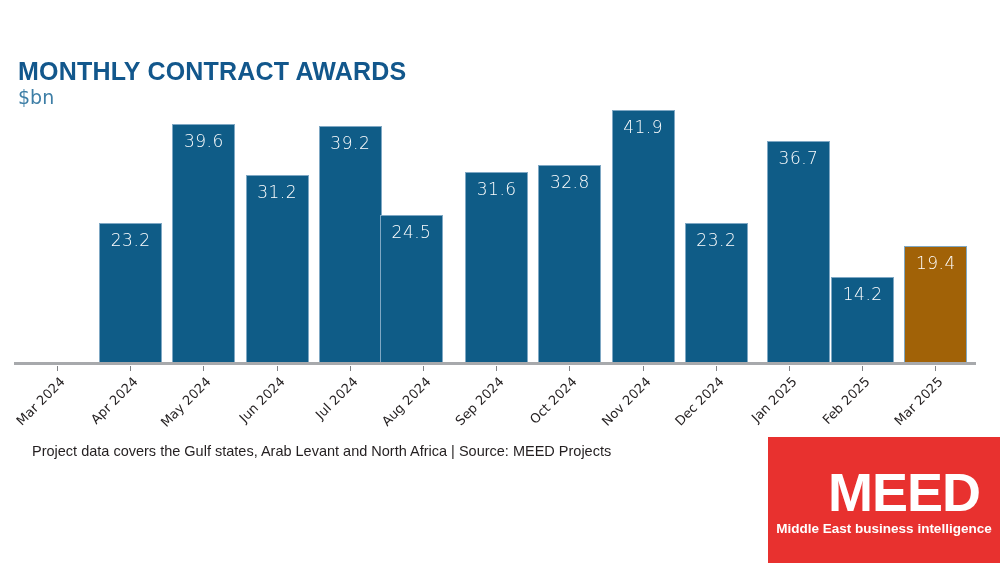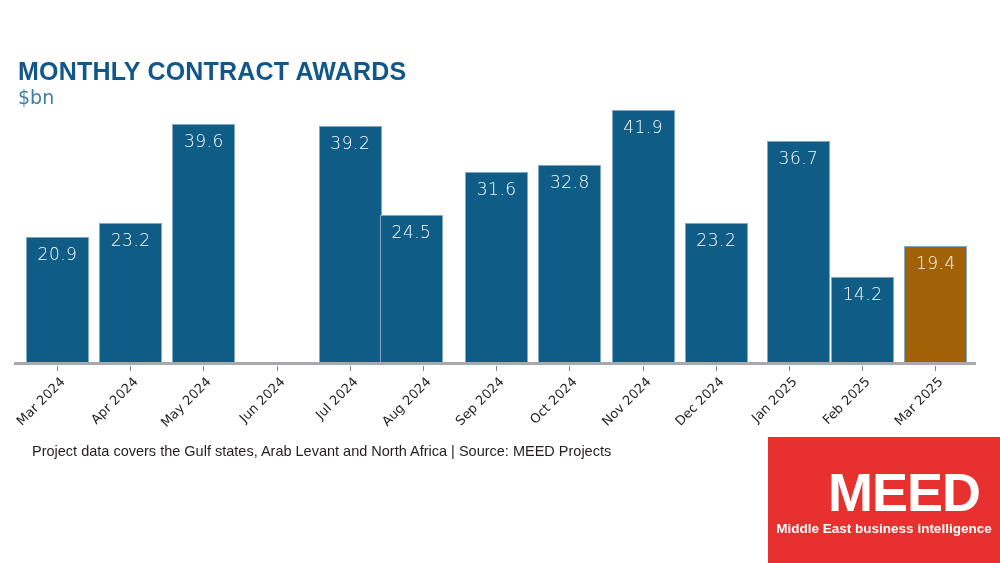--- a/index.html
+++ b/index.html
@@ -143,33 +143,33 @@
 </head>
 <body>
 
 <div id="page">
 
   <div class="chart-title">MONTHLY CONTRACT AWARDS</div>
 
   <div class="chart-subtitle">$bn</div>
 
   <div class="bars" id="bars">
-      <div class="bar-slot" style="left: 12px;">
-        <div class="bar" style="height: 126px; background: rgb(15, 92, 135); border-color: rgb(127, 168, 196);">
-          <div class="bar-label">20.9</div>
-        </div>
-      </div>
       <div class="bar-slot" style="left: 85.2px;">
         <div class="bar" style="height: 140px; background: rgb(15, 92, 135); border-color: rgb(127, 168, 196);">
           <div class="bar-label">23.2</div>
         </div>
       </div>
       <div class="bar-slot" style="left: 158.4px;">
         <div class="bar" style="height: 239px; background: rgb(15, 92, 135); border-color: rgb(127, 168, 196); padding-left: 36px;">
           <div class="bar-label">39.6</div>
+        </div>
+      </div>
+      <div class="bar-slot" style="left: 231.6px;">
+        <div class="bar" style="height: 188px; background: rgb(15, 92, 135); border-color: rgb(127, 168, 196);">
+          <div class="bar-label">31.2</div>
         </div>
       </div>
       <div class="bar-slot" style="left: 304.8px;">
         <div class="bar" style="height: 237px; background: rgb(15, 92, 135); border-color: rgb(127, 168, 196);">
           <div class="bar-label">39.2</div>
         </div>
       </div>
       <div class="bar-slot" style="left: 366px;">
         <div class="bar" style="height: 148px; background: rgb(15, 92, 135); border-color: rgb(127, 168, 196);">
           <div class="bar-label">24.5</div>

